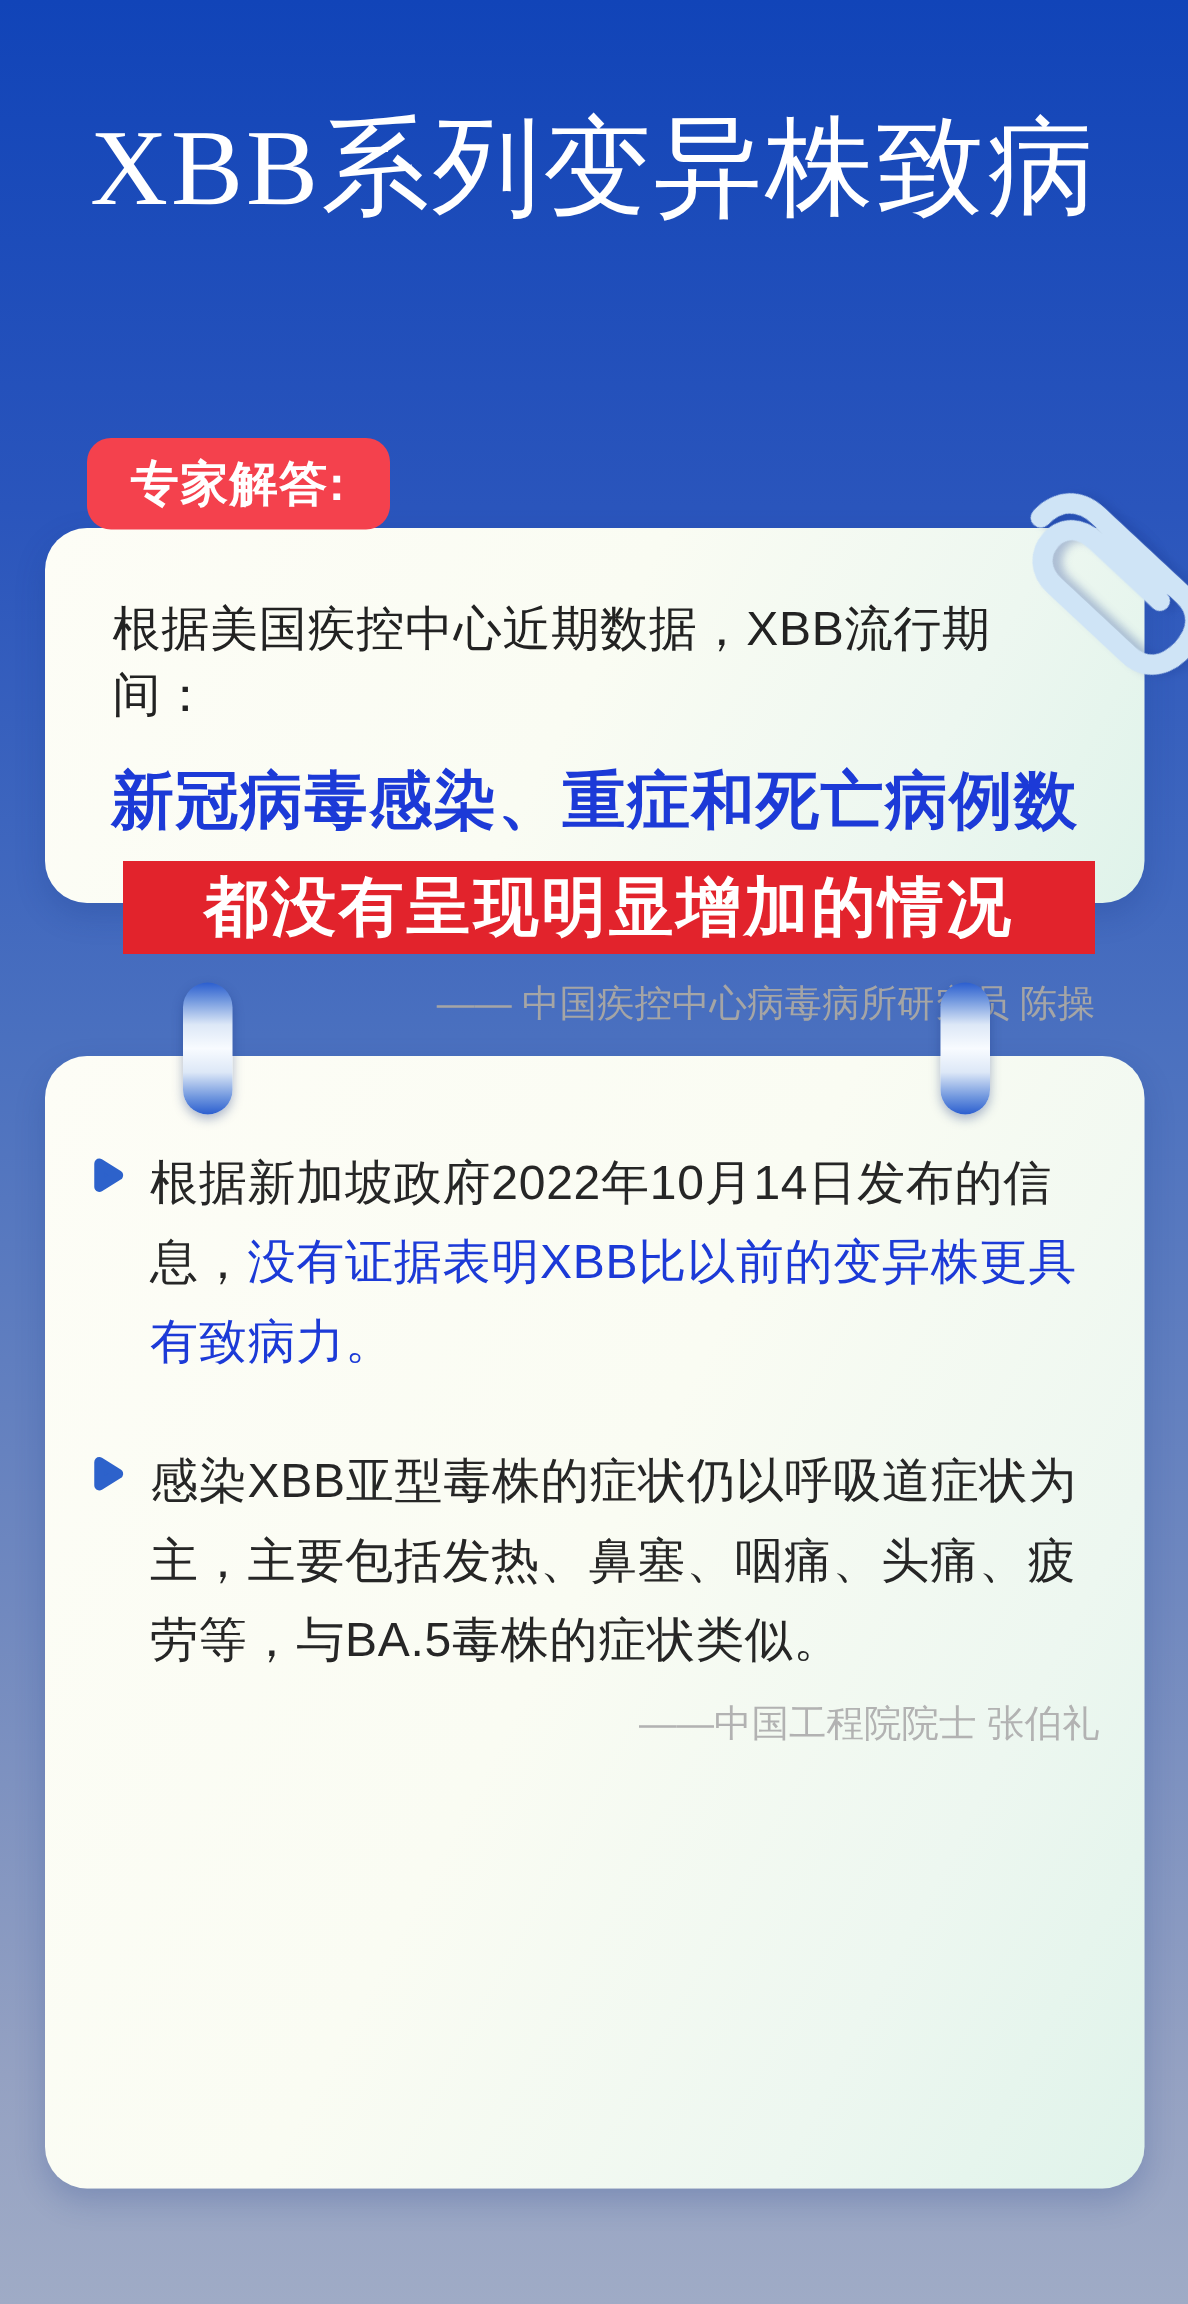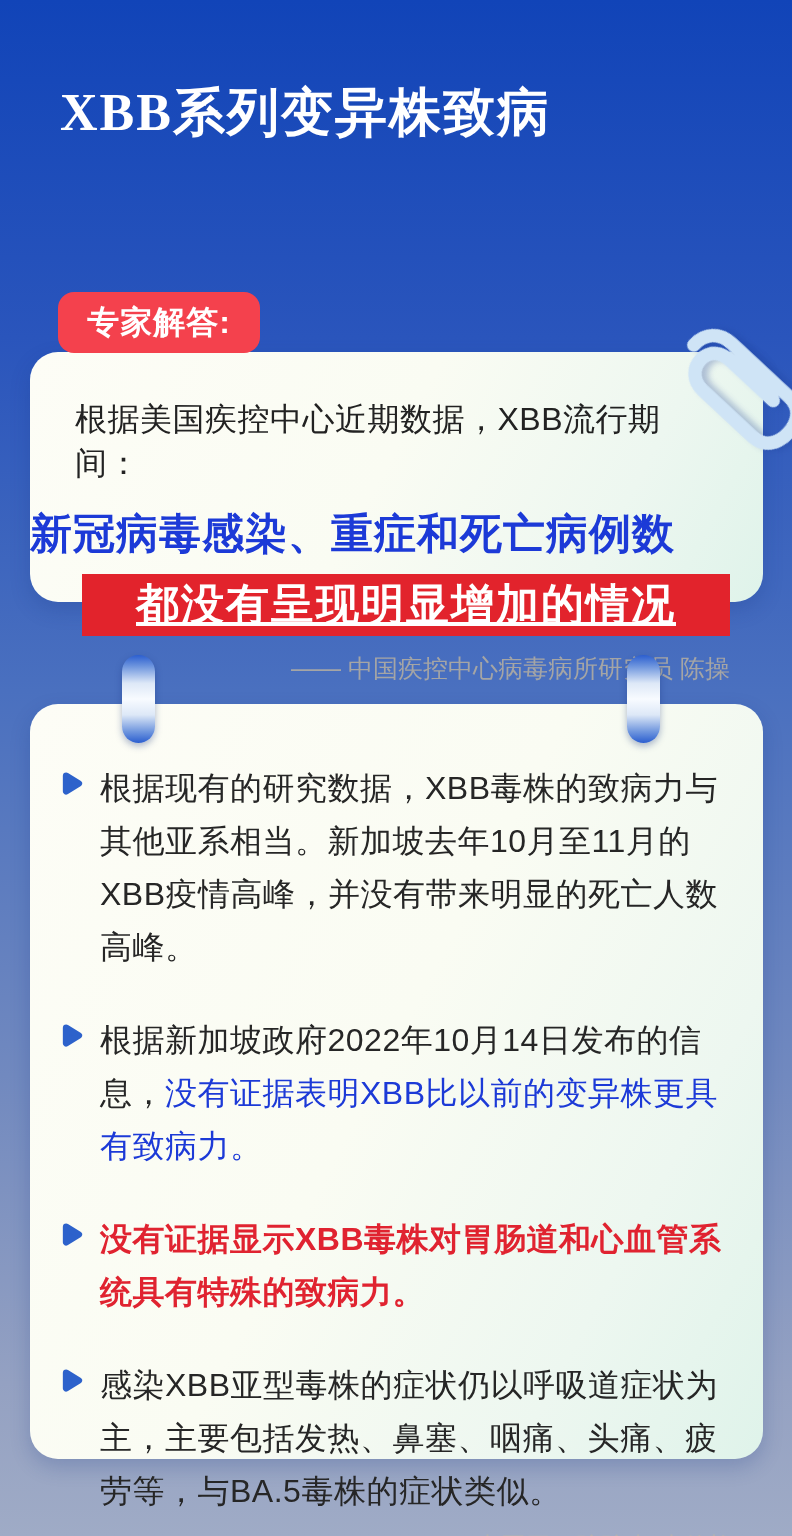--- a/index.html
+++ b/index.html
@@ -8,21 +8,21 @@
     width:792px;height:1536px;
     overflow:hidden;
     font-family:"Liberation Sans","DejaVu Sans",sans-serif;
     background:linear-gradient(180deg,
       var(--bg-top,#1144b8) 0%, #2a55bc 22%, #4a70bf 45%,
       #7189bf 70%, #94a1c2 90%, var(--bg-bottom,#9fabc6) 100%);
   }
   .title{
     position:absolute;left:60px;top:64px;width:700px;
     color:#fff;font-family:"Liberation Serif","DejaVu Serif",serif;
-    font-weight:700;font-size:52px;line-height:97px;letter-spacing:2px;
+    font-weight:400;font-size:72px;line-height:97px;letter-spacing:2px;
   }
   .badge{
     position:absolute;left:58px;top:292px;width:202px;height:61px;
     background:var(--badge-red,#f4414d);border-radius:16px;
     color:#fff;font-size:32px;font-weight:700;
     display:flex;align-items:center;justify-content:center;
     z-index:3;letter-spacing:1px;
   }
   .card{
     position:absolute;left:30px;width:733px;border-radius:28px;
@@ -41,28 +41,28 @@
   }
   .ring1{left:122px}
   .ring2{left:627px}
   .paperclip{
     position:absolute;left:686px;top:314px;width:110px;height:150px;
     transform:rotate(-47deg);z-index:3;
     filter:drop-shadow(4px 5px 3px rgba(25,60,150,.30));
   }
   .intro{margin:46px 38px 0 45px;font-size:32px;color:#222;letter-spacing:.5px}
   .blue-head{
-    margin:20px 0 0;
+    margin:20px 0 0;text-align:center;
     font-size:42px;font-weight:700;color:var(--blue-text,#1c3ad7);letter-spacing:1px;
   }
   .banner{
     margin:12px 0 0 52px;width:648px;height:62px;
     background:var(--banner-red,#e2232c);color:#fff;
     font-size:43px;font-weight:700;letter-spacing:2px;
-    display:flex;align-items:center;justify-content:center;text-decoration:underline;
+    display:flex;align-items:center;justify-content:center;
   }
   .attr{margin:16px 33px 0 0;text-align:right;font-size:25px;color:var(--attr-gray,#a5a5a5)}
   .bullets{list-style:none;margin:0;padding:58px 26px 0 30px}
   .bullets li{display:flex;gap:16px;margin-bottom:40px}
   .bullets li:last-child{margin-bottom:12px}
   .marker{flex:0 0 24px;margin-top:8px}
   .btxt{width:640px;font-size:32px;line-height:53px;color:#262626;letter-spacing:.5px}
   .seg-normal{color:#262626}
   .seg-blue-bold{color:var(--blue-text,#1c3ad7);font-weight:400}
   .seg-red-bold{color:var(--red-text,#e02330);font-weight:700}
@@ -91,33 +91,21 @@
 
 <div class="ring ring1"></div>
 <div class="ring ring2"></div>
 
 <section class="card card2">
   <ul class="bullets" id="bullets">
       <li>
         <svg viewBox="0 0 24 28" width="24" height="27" class="marker">
           <path d="M6 6 L19 14 L6 22 Z" fill="#2d62cb" stroke="#2d62cb" stroke-width="7" stroke-linejoin="round"></path>
         </svg>
-        <div class="btxt"><span class="seg-normal">根据现有的研究数据，XBB毒株的致病力与其他亚系相当。新加坡去年10月至11月的XBB疫情高峰，并没有带来明显的死亡人数高峰。</span></div>
-      </li>
-      <li>
-        <svg viewBox="0 0 24 28" width="24" height="27" class="marker">
-          <path d="M6 6 L19 14 L6 22 Z" fill="#2d62cb" stroke="#2d62cb" stroke-width="7" stroke-linejoin="round"></path>
-        </svg>
         <div class="btxt"><span class="seg-normal">根据新加坡政府2022年10月14日发布的信息，</span><span class="seg-blue-bold">没有证据表明XBB比以前的变异株更具有致病力。</span></div>
-      </li>
-      <li>
-        <svg viewBox="0 0 24 28" width="24" height="27" class="marker">
-          <path d="M6 6 L19 14 L6 22 Z" fill="#2d62cb" stroke="#2d62cb" stroke-width="7" stroke-linejoin="round"></path>
-        </svg>
-        <div class="btxt"><span class="seg-red-bold">没有证据显示XBB毒株对胃肠道和心血管系统具有特殊的致病力。</span></div>
       </li>
       <li>
         <svg viewBox="0 0 24 28" width="24" height="27" class="marker">
           <path d="M6 6 L19 14 L6 22 Z" fill="#2d62cb" stroke="#2d62cb" stroke-width="7" stroke-linejoin="round"></path>
         </svg>
         <div class="btxt"><span class="seg-normal">感染XBB亚型毒株的症状仍以呼吸道症状为主，主要包括发热、鼻塞、咽痛、头痛、疲劳等，与BA.5毒株的症状类似。</span></div>
       </li>
     </ul>
   <p class="attr2">——中国工程院院士 张伯礼</p>
 </section>

